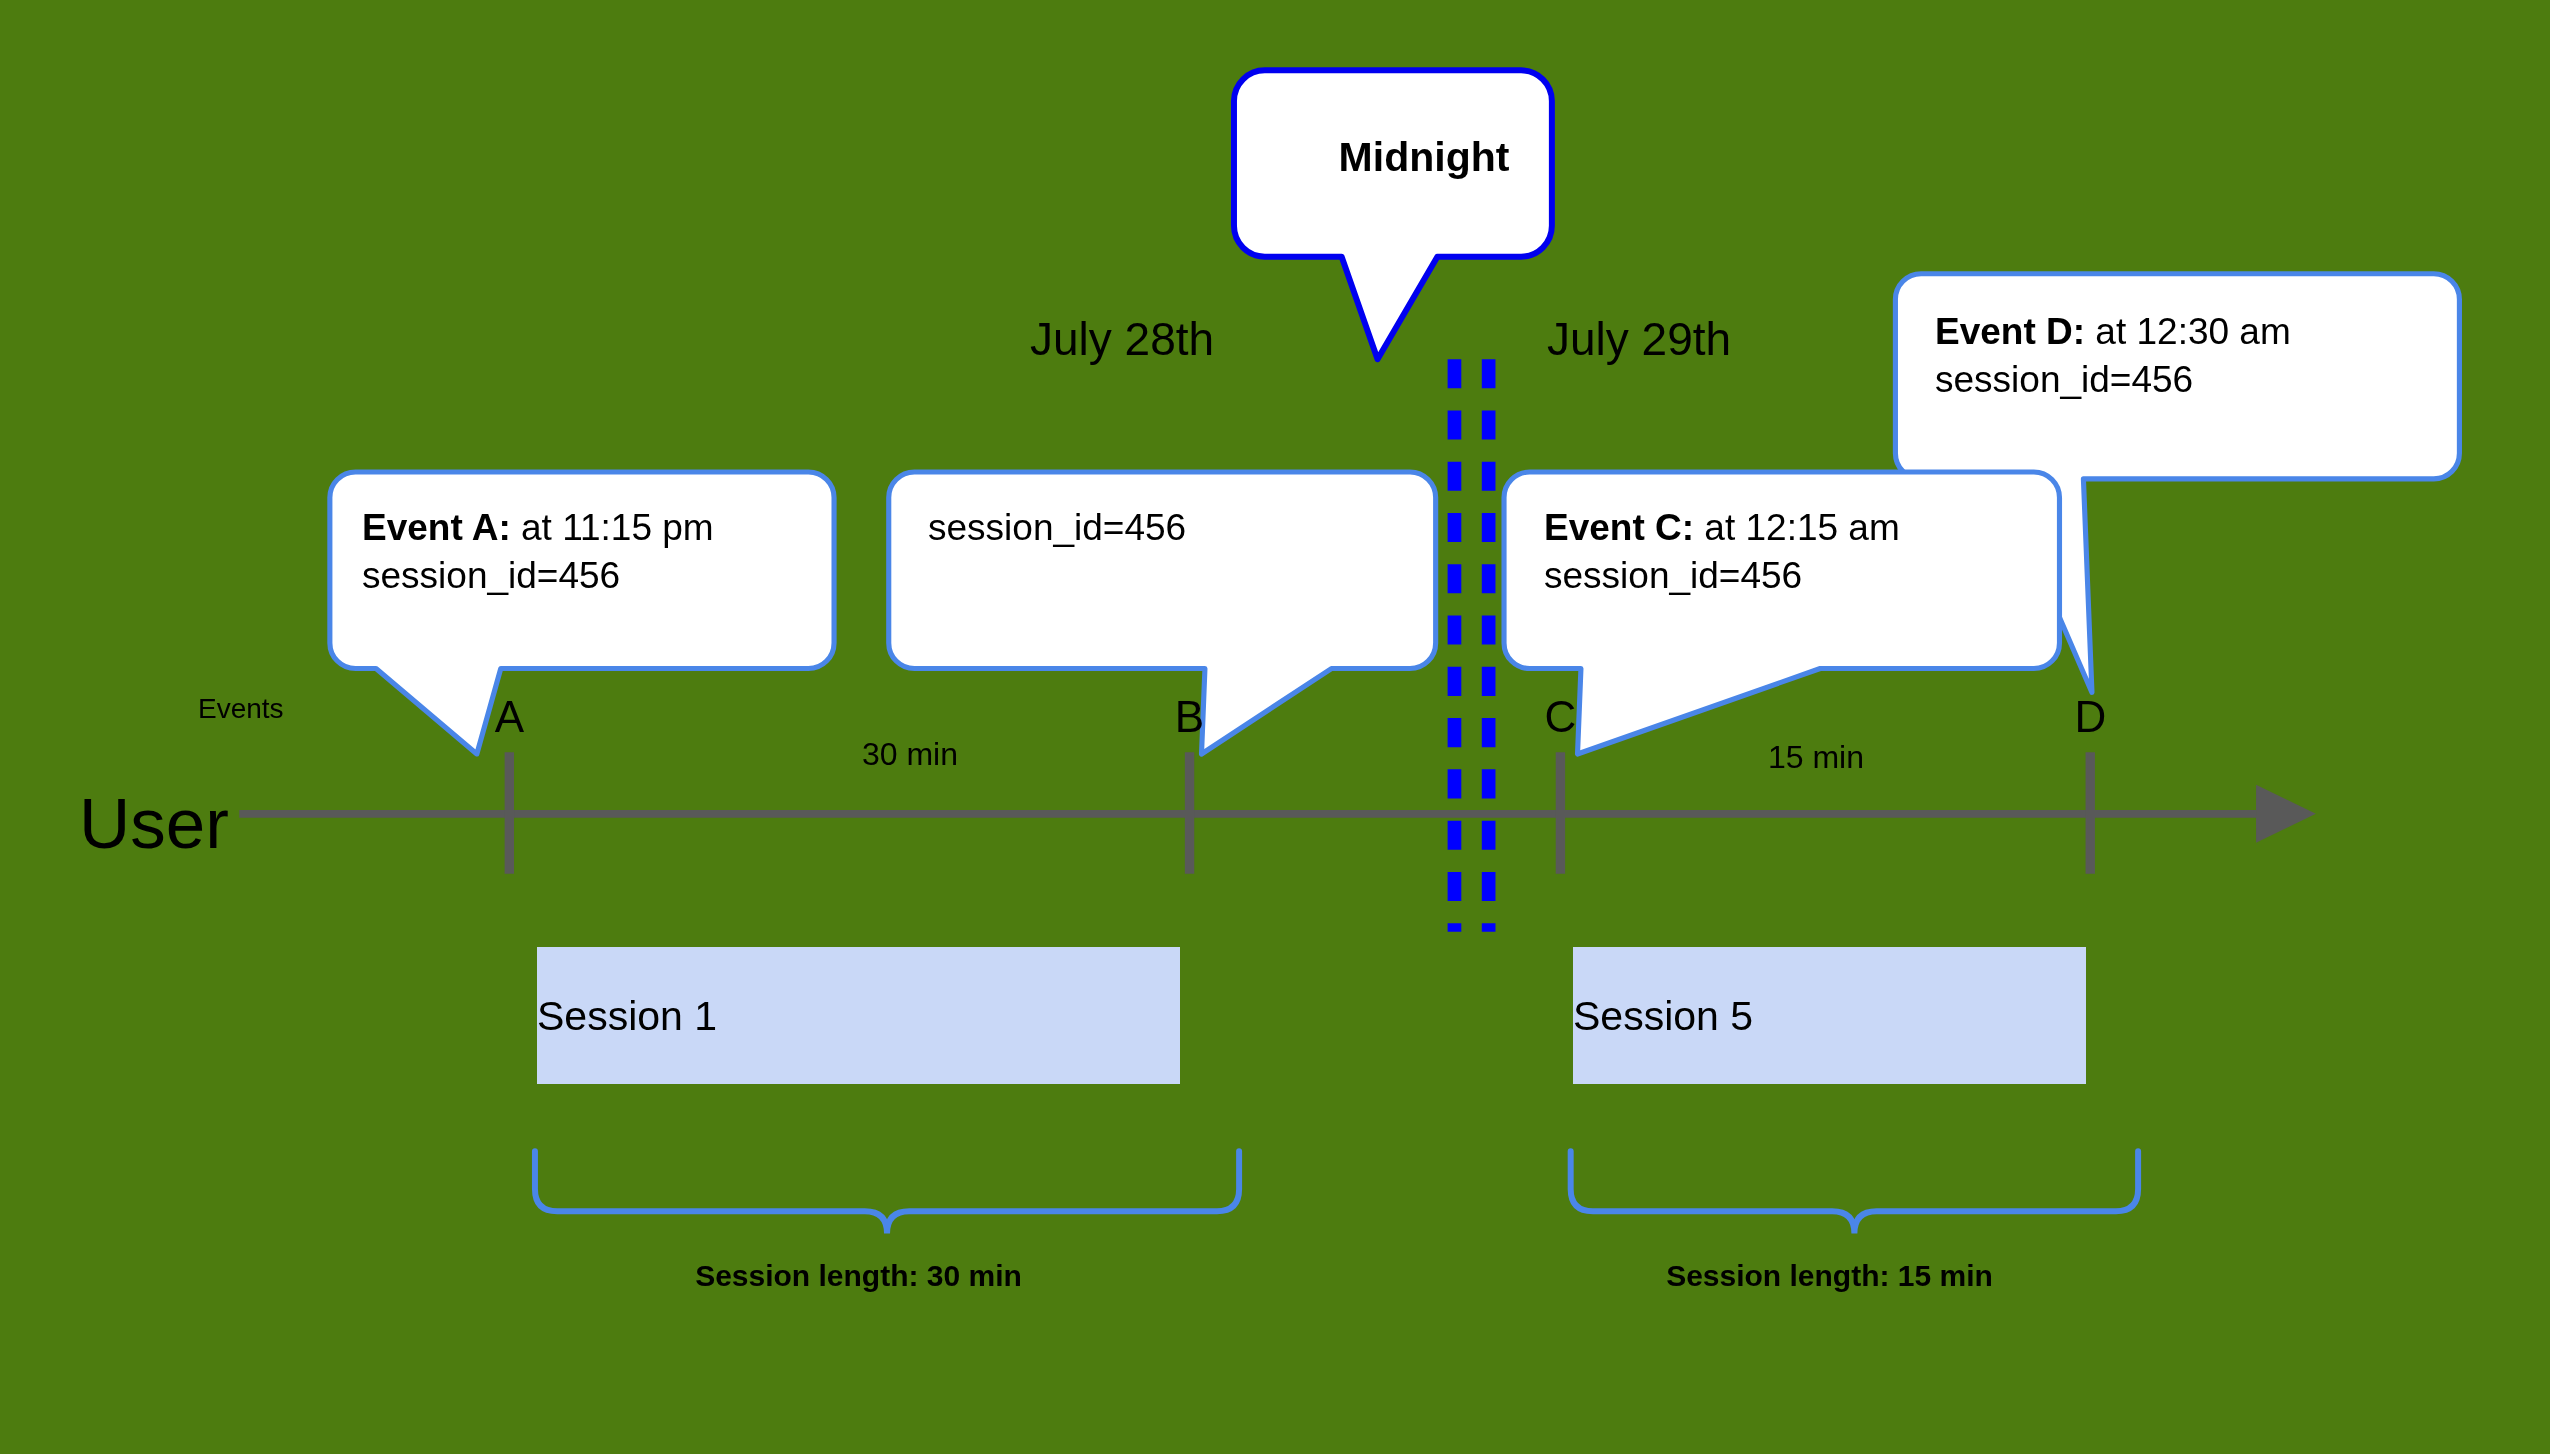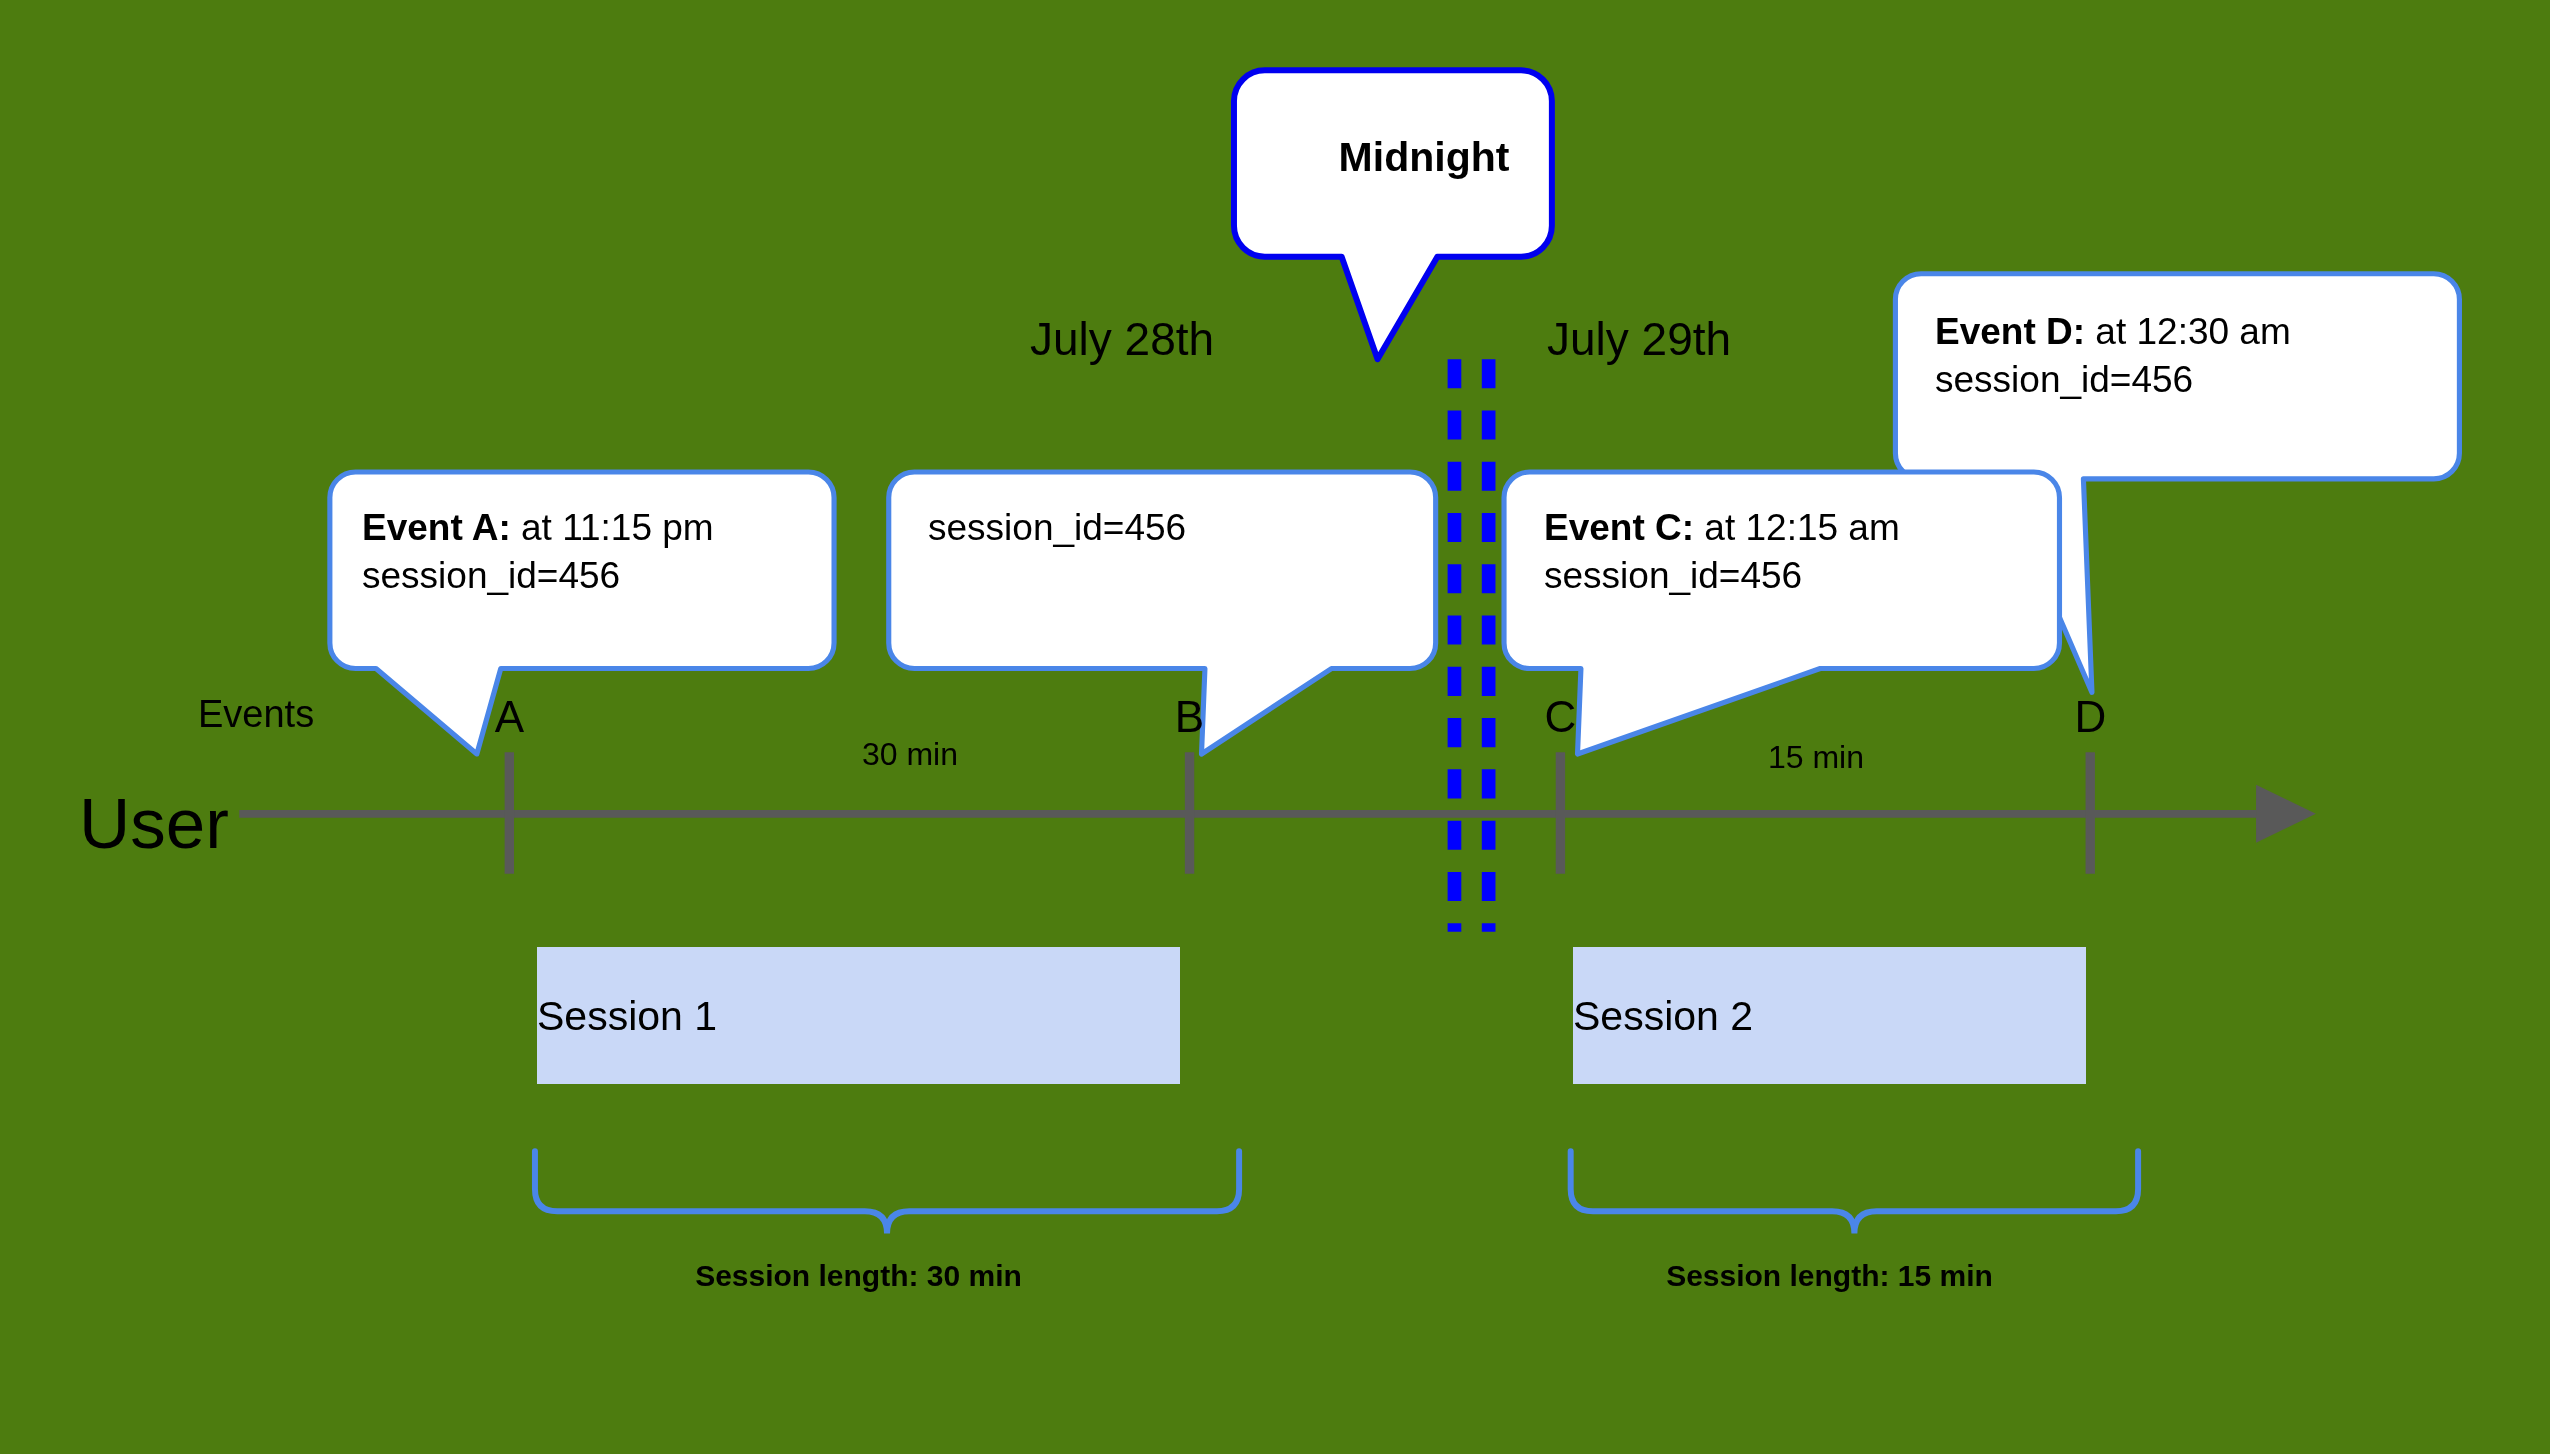--- a/index.html
+++ b/index.html
@@ -35,21 +35,21 @@
   
   .callout-text {
     font-size: 37px;
     line-height: 1.30;
     white-space: nowrap;
   }
   .callout-text b { font-weight: bold; }
 
   
   .lbl-user      { font-size: 71px; }
-  .lbl-events    { font-size: 38px; }
+  .lbl-events    { font-size: 28px; }
   .lbl-point     { font-size: 44px; }
   .lbl-date      { font-size: 46px; }
   .lbl-duration  { font-size: 32px; }
   .lbl-session   { font-size: 41px; }
   .lbl-sesslen   { font-size: 30px; font-weight: bold; }
   .lbl-midnight  { font-size: 41px; font-weight: bold; }
 
   
   .session-bar {
     position: absolute;
@@ -217,20 +217,20 @@
   <div class="txt lbl-point" style="left:1535px; top:691px; width:51px; text-align:center;">C</div>
   <div class="txt lbl-point" style="left:2065px; top:691px; width:51px; text-align:center;">D</div>
 
   <div class="txt lbl-duration" style="left:744px; top:736px; width:214px; text-align:right;">30 min</div>
   <div class="txt lbl-duration" style="left:1709px; top:739px; width:214px; text-align:center;">15 min</div>
 
   <div class="session-bar" style="left:537px; top:947px; width:643px; height:137px;">
     <div class="lbl-session">Session 1</div>
   </div>
   <div class="session-bar" style="left:1573px; top:947px; width:513px; height:137px;">
-    <div class="lbl-session">Session 2</div>
+    <div class="lbl-session">Session 5</div>
   </div>
 
   <div class="txt lbl-sesslen" style="left:537px; top:1258px; width:643px; text-align:center;">Session length: 30 min</div>
   <div class="txt lbl-sesslen" style="left:1573px; top:1258px; width:513px; text-align:center;">Session length: 15 min</div>
 
 </div>
 
 
 </body></html>

